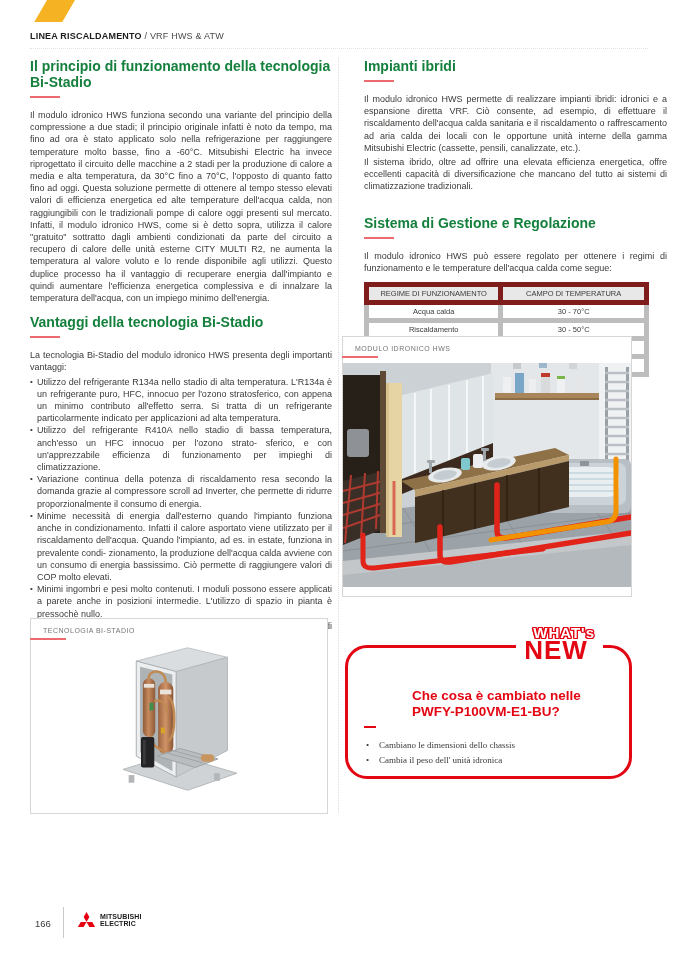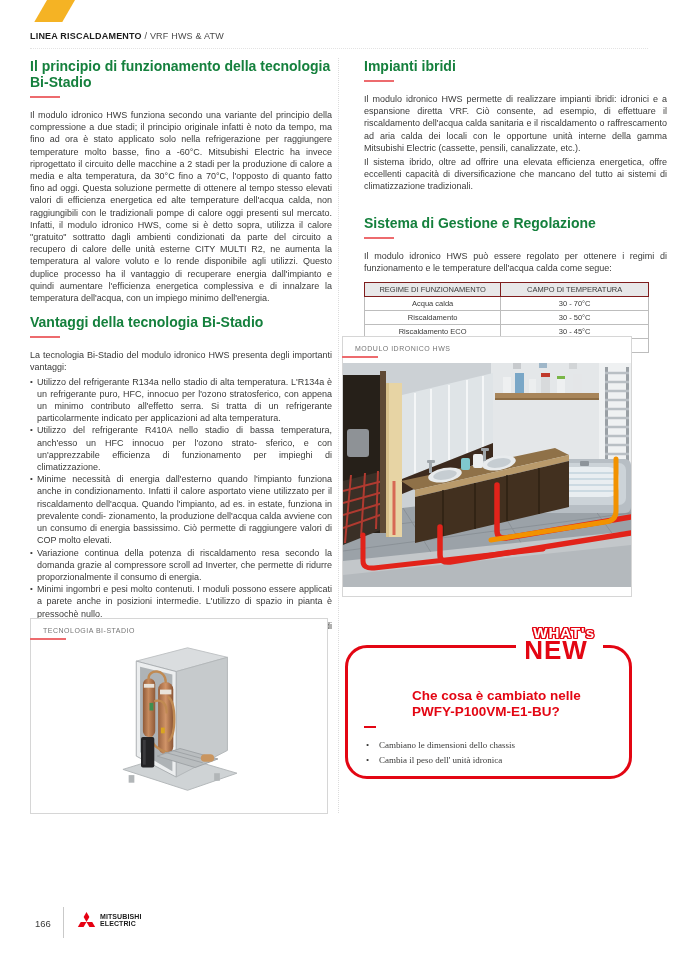--- a/index.html
+++ b/index.html
@@ -25,21 +25,21 @@
   .rule { width:30px; height:2px; background:#ED6B6E; margin:6px 0 11px; }
   p.body { font-size:9px; line-height:12.2px; text-align:justify; margin-bottom:10px; }
   p.tight { margin-bottom:2px; }
   .gap { height:12px; }
   ul.adv { list-style:none; }
   ul.adv li { position:relative; padding-left:7px; font-size:9px; line-height:12.2px; text-align:justify; }
   ul.adv li::before { content:"•"; position:absolute; left:0; top:0; font-size:8px; }
 
   
   table.regimi { border-collapse:collapse; width:285px; margin-top:8px; font-size:7.5px; color:#3A3A39; }
-  table.regimi th, table.regimi td { border:1px solid #7f1d1d; text-align:center; padding:2px 2px; font-weight:normal; }
+  table.regimi th, table.regimi td { border:5px solid #7f1d1d; text-align:center; padding:2px 2px; font-weight:normal; }
   table.regimi th { background:#e8e8e9; }
   table.regimi td { border-color:#bdbdbd; }
   table.regimi tr td:first-child, table.regimi th:first-child { width:48%; }
 
   
   .figure-box { position:absolute; background:#fff; border:1px solid #d6d6d6; }
   .fig-left  { left:30px;  top:618px; width:298px; height:196px; }
   .fig-right { left:342px; top:336px; width:290px; height:261px; }
   .figure-label { font-size:7px; color:#757575; letter-spacing:.5px; padding:8px 0 0 12px; }
   .figure-rule { width:36px; height:2px; background:#ED6B6E; margin-top:4px; margin-left:-1px; }
@@ -83,22 +83,22 @@
   <h2 class="sec">Il principio di funzionamento della tecnologia Bi-Stadio</h2>
   <div class="rule"></div>
   <p class="body">Il modulo idronico HWS funziona secondo una variante del principio della compressione a due stadi; il principio originale infatti è noto da tempo, ma fino ad ora è stato applicato solo nella refrigerazione per raggiungere temperature molto basse, fino a -60°C. Mitsubishi Electric ha invece riprogettato il circuito delle macchine a 2 stadi per la produzione di calore a media e alta temperatura, da 30°C fino a 70°C, l'opposto di quanto fatto fino ad oggi. Questa soluzione permette di ottenere al tempo stesso elevati valori di efficienza energetica ed alte temperature dell'acqua calda, non raggiungibili con le tradizionali pompe di calore oggi presenti sul mercato. Infatti, il modulo idronico HWS, come si è detto sopra, utilizza il calore "gratuito" sottratto dagli ambienti condizionati da parte del circuito a recupero di calore delle unità esterne CITY MULTI R2, ne aumenta la temperatura al valore voluto e lo rende disponibile agli utilizzi. Questo duplice processo ha il vantaggio di recuperare energia dall'impianto e quindi aumentare l'efficienza energetica complessiva e di innalzare la temperatura dell'acqua, con un impiego minimo dell'energia.</p>
 
   <h2 class="sec">Vantaggi della tecnologia Bi-Stadio</h2>
   <div class="rule"></div>
   <p class="body tight">La tecnologia Bi-Stadio del modulo idronico HWS presenta degli importanti vantaggi:</p>
   <ul class="adv">
     <li>Utilizzo del refrigerante R134a nello stadio di alta temperatura. L'R134a è un refrigerante puro, HFC, innocuo per l'ozono stratosferico, con appena un minimo contributo all'effetto serra. Si tratta di un refrigerante particolarmente indicato per applicazioni ad alta temperatura.</li>
     <li>Utilizzo del refrigerante R410A nello stadio di bassa temperatura, anch'esso un HFC innocuo per l'ozono strato- sferico, e con un'apprezzabile efficienza di funzionamento per impieghi di climatizzazione.</li>
+    <li>Variazione continua della potenza di riscaldamento resa secondo la domanda grazie al compressore scroll ad Inverter, che permette di ridurre proporzionalmente il consumo di energia.</li>
     <li>Minime necessità di energia dall'esterno quando l'impianto funziona anche in condizionamento. Infatti il calore asportato viene utilizzato per il riscaldamento dell'acqua. Quando l'impianto, ad es. in estate, funziona in prevalente condi- zionamento, la produzione dell'acqua calda avviene con un consumo di energia bassissimo. Ciò permette di raggiungere valori di COP molto elevati.</li>
-    <li>Variazione continua della potenza di riscaldamento resa secondo la domanda grazie al compressore scroll ad Inverter, che permette di ridurre proporzionalmente il consumo di energia.</li>
     <li>Minimi ingombri e pesi molto contenuti. I moduli possono essere applicati a parete anche in posizioni intermedie. L'utilizzo di spazio in pianta è pressochè nullo.</li>
     <li>Contabilizzazione individuale dell'energia termica tramite dispositivi di campo.</li>
   </ul>
 </div>
 
 <div class="col col-right">
   <h2 class="sec">Impianti ibridi</h2>
   <div class="rule"></div>
   <p class="body tight">Il modulo idronico HWS permette di realizzare impianti ibridi: idronici e a espansione diretta VRF. Ciò consente, ad esempio, di effettuare il riscaldamento dell'acqua calda sanitaria e il riscaldamento o raffrescamento ad aria calda dei locali con le opportune unità interne della gamma Mitsubishi Electric (cassette, pensili, canalizzate, etc.).</p>
   <p class="body">Il sistema ibrido, oltre ad offrire una elevata efficienza energetica, offre eccellenti capacità di diversificazione che mancano del tutto ai sistemi di climatizzazione tradizionali.</p>

